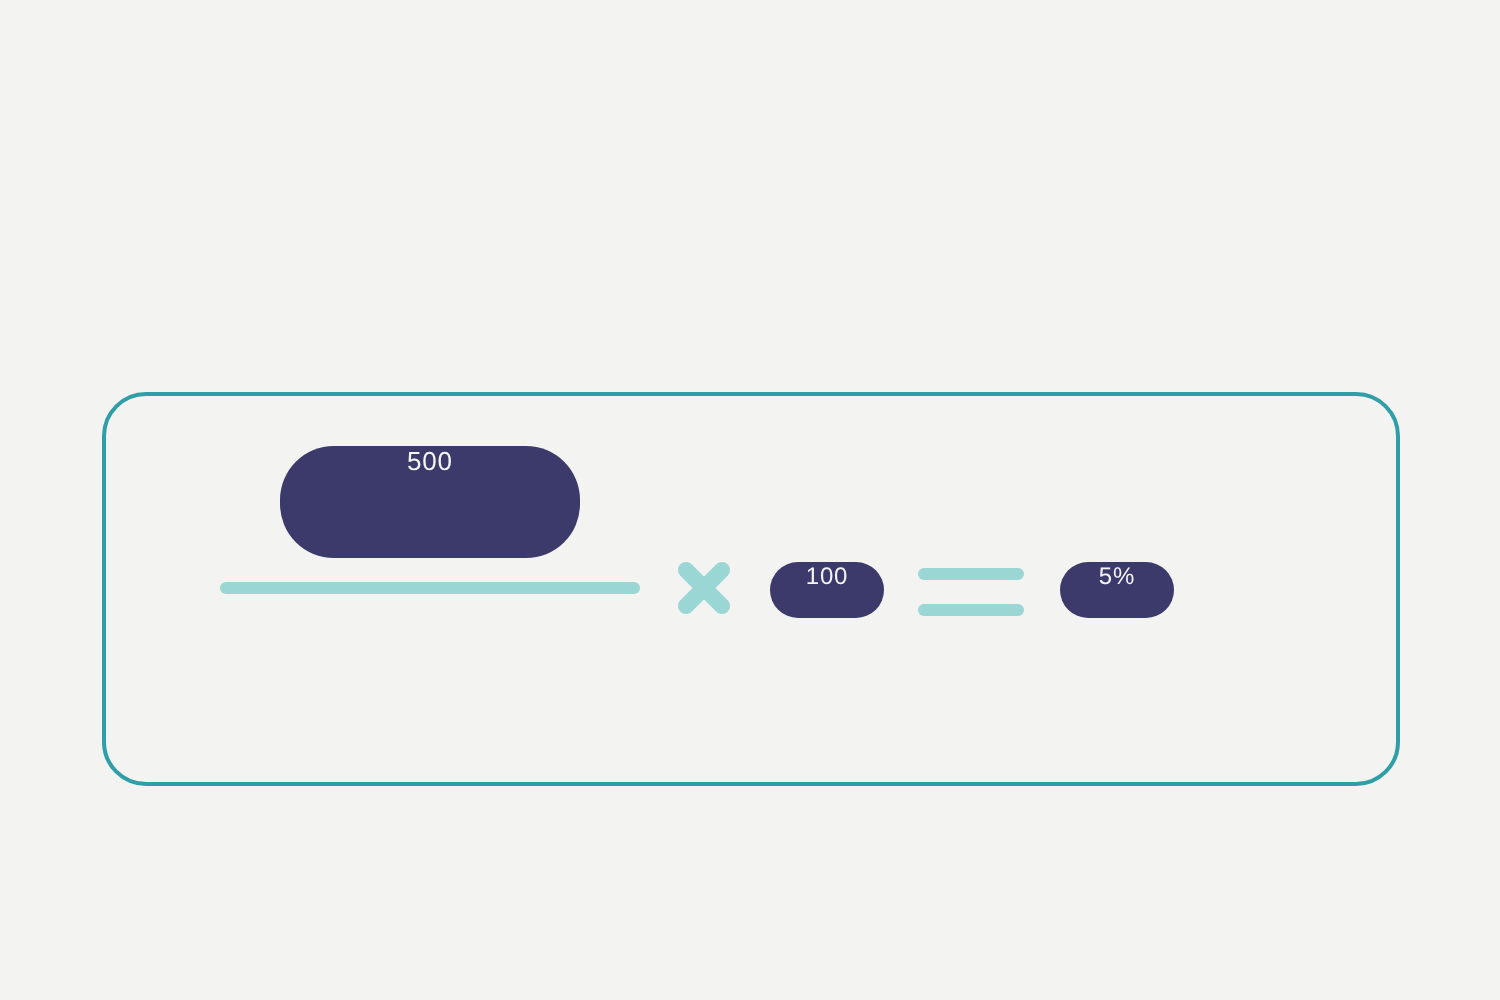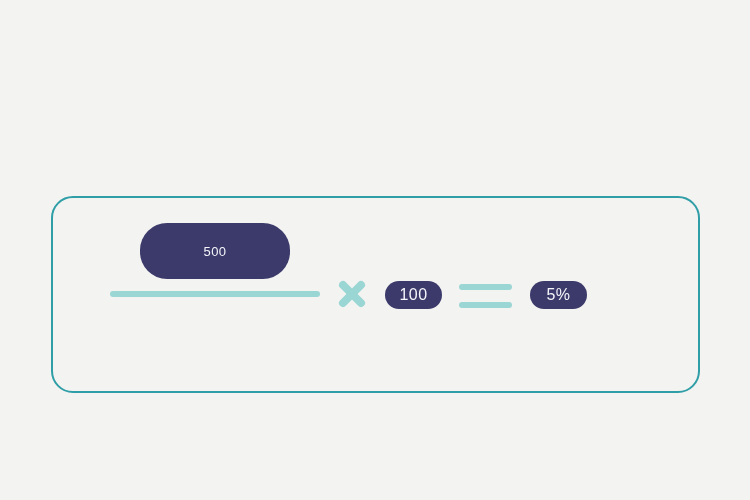--- a/index.html
+++ b/index.html
@@ -23,32 +23,32 @@
     left: 51px; top: 196px;
     width: 649px; height: 197px;
     border: 2px solid var(--card-border);
     border-radius: 22px;
     background: transparent;
   }
   .pill {
     position: absolute;
     background: var(--pill);
     color: var(--pill-text);
-    display: flex; align-items: center; justify-content: center;
+    display: flex; align-items: flex-start; justify-content: center;
     letter-spacing: 0.4px;
   }
   .pill-large {
     width: 150px; height: 56px;
     border-radius: 27px;
     font-size: 13px;
   }
   .pill-small {
     width: 57px; height: 28px;
     border-radius: 14px;
-    font-size: 16px;
+    font-size: 12px;
   }
   .numerator-pill   { left: 87px; top: 25px; }
   .denominator-pill { left: 87px; top: 112px; height: 55px; }
   .fraction-line {
     position: absolute;
     left: 57px; top: 93px;
     width: 210px; height: 6px;
     border-radius: 3px;
     background: var(--accent);
   }

